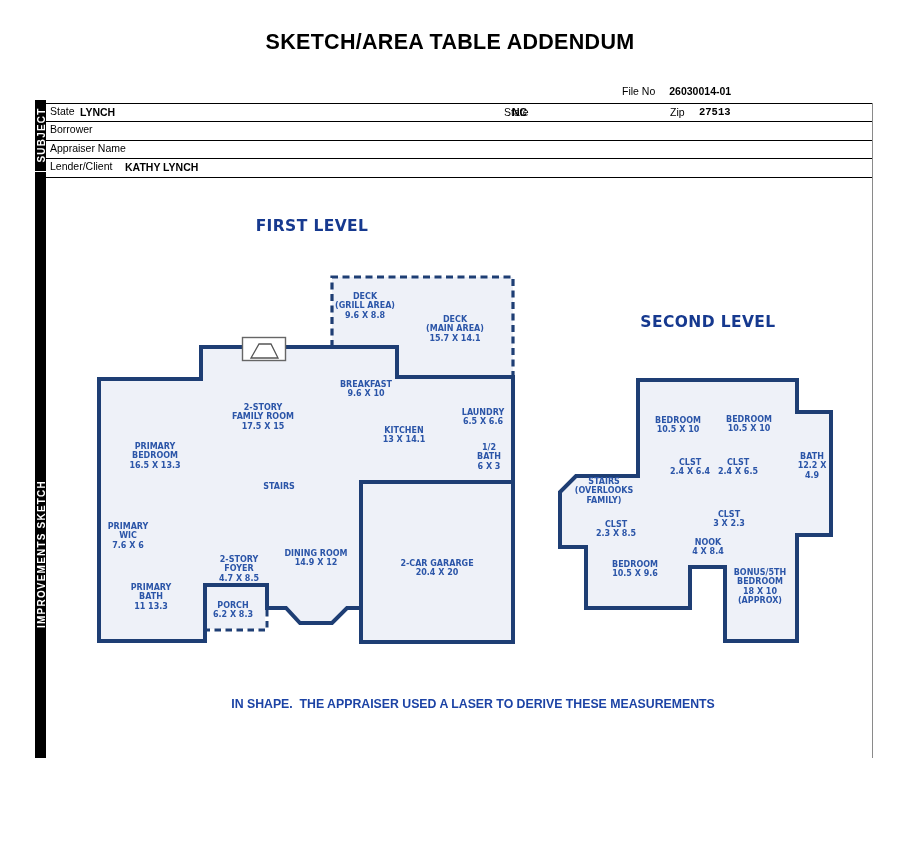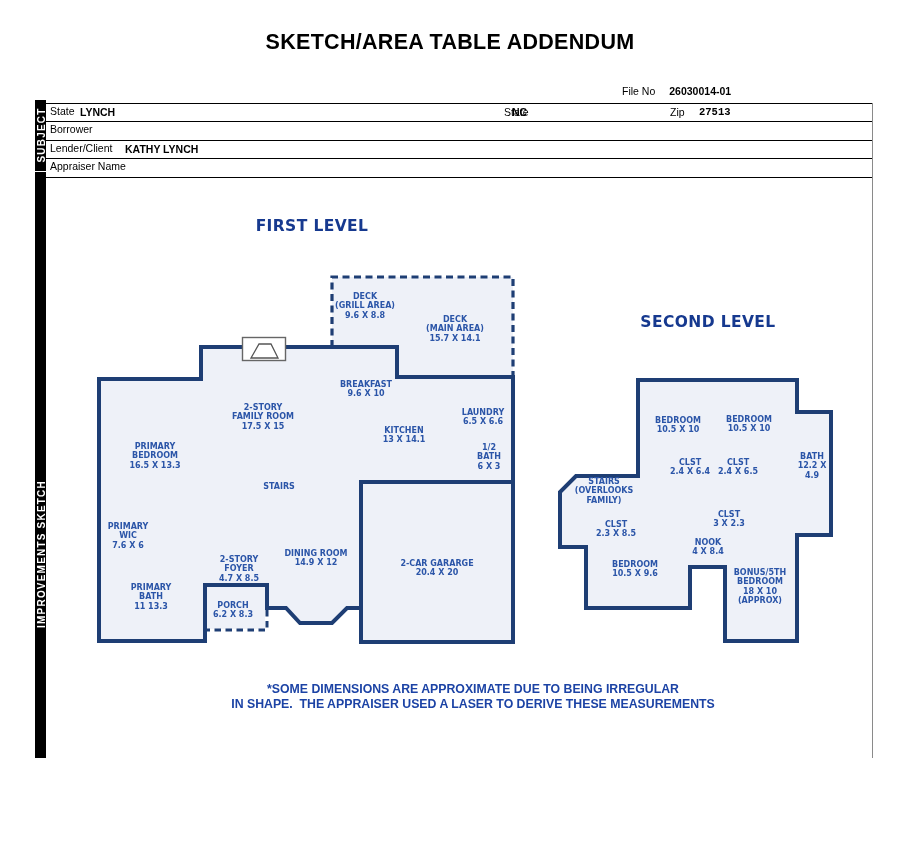--- a/index.html
+++ b/index.html
@@ -62,25 +62,25 @@
       <b class="abs" style="left:34px;">LYNCH</b>
       <span class="abs" style="left:458px;">State</span>
       <b class="abs" style="left:466px;">NC</b>
       <span class="abs" style="left:624px;">Zip</span>
       <b class="abs" style="left:653px;font-family:Liberation Mono, monospace;">27513</b>
     </div>
     <div class="srow">
       <span>Borrower</span>
     </div>
     <div class="srow">
+      <span>Appraiser Name</span>
+    </div>
+    <div class="srow">
       <span>Lender/Client</span>
       <b class="abs" style="left:79px;">KATHY LYNCH</b>
-    </div>
-    <div class="srow">
-      <span>Appraiser Name</span>
     </div>
   </div>
 
   <svg class="plan" viewBox="0 0 900 850">
 
     <rect x="332" y="277" width="181" height="100" fill="#eef1f8"></rect>
     <path d="M332,347 L332,277 L513,277 L513,377" fill="none" stroke="#1e3e74" stroke-width="3.2" stroke-dasharray="7,4.5"></path>
 
     <path d="M201,347 H397 V377 H513 V482 H361 V608 H347 L332,623 H300 L286,608 H267 V585 H205 V641 H99 V379 H201 Z" fill="#eef1f8" stroke="#1e3e74" stroke-width="4" stroke-linejoin="miter"></path>
 
@@ -158,21 +158,21 @@
 3 X 2.3</div>
   <div class="room-label" style="left:708px;top:547px;">NOOK
 4 X 8.4</div>
   <div class="room-label" style="left:635px;top:569px;">BEDROOM
 10.5 X 9.6</div>
   <div class="room-label" style="left:760px;top:587px;">BONUS/5TH
 BEDROOM
 18 X 10
 (APPROX)</div>
 
-  <div class="footnote"><span>*SOME DIMENSIONS ARE APPROXIMATE DUE TO BEING IRREGULAR</span><br><span>IN SHAPE.  THE APPRAISER USED A LASER TO DERIVE THESE MEASUREMENTS</span></div>
+  <div class="footnote"><br><span>IN SHAPE.  THE APPRAISER USED A LASER TO DERIVE THESE MEASUREMENTS</span></div>
 
   <div class="bottom-fade"></div>
   <div class="right-border"></div>
   <div class="bottom-border"></div>
   <div class="bottom-strip"></div>
   <div class="watermark">DMLS</div>
 
 </div>
 
 </body></html>

